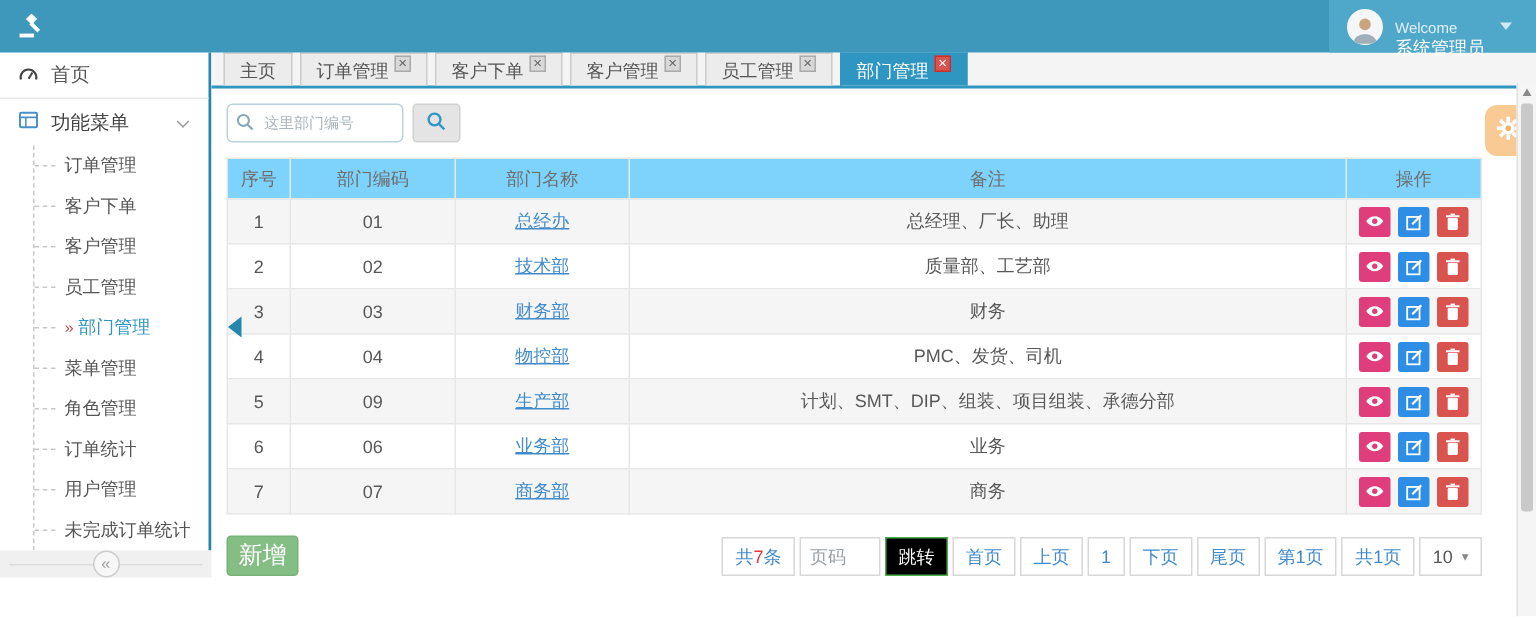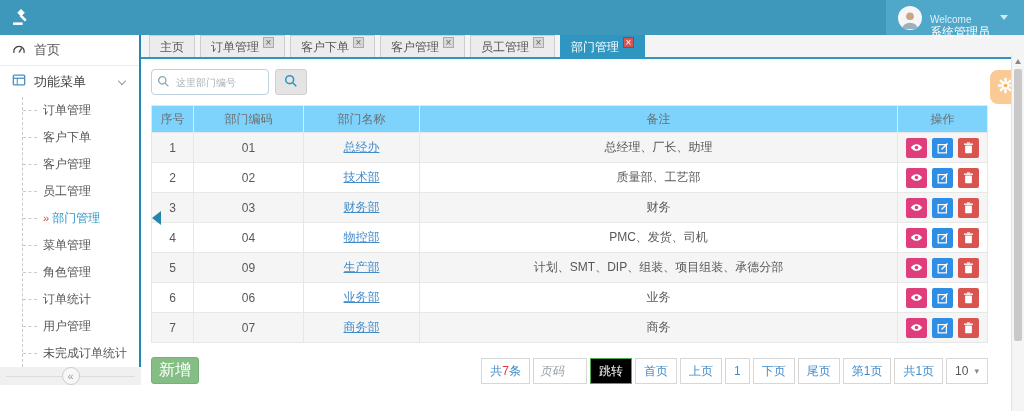--- a/index.html
+++ b/index.html
@@ -63,21 +63,21 @@
   .act { width:21px; height:20px; border:none; border-radius:2px; margin:0 1px; cursor:pointer; display:inline-flex; align-items:center; justify-content:center; vertical-align:middle; padding:0; }
   .act.view { background:#df3d7c; }
   .act.edit { background:#2e8de5; }
   .act.del  { background:#d9534f; }
 
   .footer-row { margin-top:14px; display:flex; align-items:center; }
   .add-btn { width:48px; height:27px; background:#85be85; border:1px solid #77b177; border-radius:3px; color:#fff; font-size:16px; cursor:pointer; }
   .pagination { margin-left:auto; display:flex; align-items:center; gap:3px; }
   .pgbox { height:26px; line-height:24px; padding:0 8px; border:1px solid #d7d7d7; background:#fff; color:#428bca; font-size:12px; cursor:pointer; white-space:nowrap; }
   .pgbox .red { color:#e4393c; }
-  .pg-input { width:54px; height:26px; border:1px solid #d7d7d7; padding:0 6px; font-size:12px; color:#737373; outline:none;font-style:italic; }
+  .pg-input { width:54px; height:26px; border:1px solid #d7d7d7; padding:0 6px; font-size:12px; color:#737373; outline:none; }
   .pg-input::placeholder { color:#9aa0a6; }
   .pg-jump { background:#000000; border-color:#4cae4c; color:#fff; }
   .pg-size { display:inline-flex; align-items:center; gap:6px; color:#555; }
   .pg-size .caret { font-size:9px; color:#888; }
 
   
   .gear-btn { position:absolute; right:4px; top:70px; width:30px; height:34px; background:rgba(245,166,77,0.6); border-radius:8px; display:flex; align-items:center; justify-content:center; z-index:5; cursor:pointer; }
   .fake-scrollbar { position:absolute; right:0; top:55px; bottom:0; width:13px; background:#f5f5f5; border-left:1px solid #e2e2e2; z-index:6; }
   .sb-arrow { height:12px; display:flex; align-items:center; justify-content:center; }
   .sb-arrow .tri { width:0; height:0; border-left:3.5px solid transparent; border-right:3.5px solid transparent; border-bottom:5px solid #8a8a8a; }

